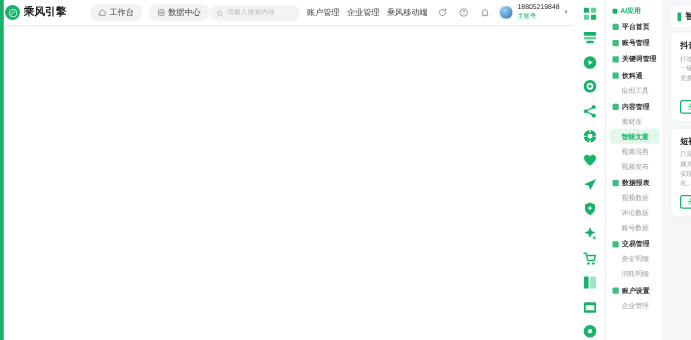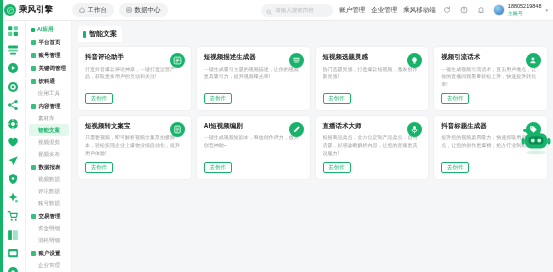--- a/index.html
+++ b/index.html
@@ -2,21 +2,21 @@
 <html><head>
 <meta charset="utf-8">
 <style>
   * { box-sizing: border-box; margin: 0; padding: 0; }
   html, body {
     width: 553px; height: 272px;
     font-family: "Liberation Sans", "DejaVu Sans", sans-serif;
     background: #f0f2f5;
     overflow: hidden;
   }
-  #app { width: 553px; height: 272px; position: relative; display: flex; flex-direction: column; background:#fff; }
+  #app { width: 553px; height: 272px; position: relative; display: flex; flex-direction: row; background:#fff; }
 
   
   .topbar {
     height: 21px; flex: 0 0 21px;
     display: flex; align-items: center;
     background: #ffffff;
     border-bottom: 1px solid #ececec;
     padding-left: 4px; padding-right: 5px;
     position: relative; z-index: 30;
   }

